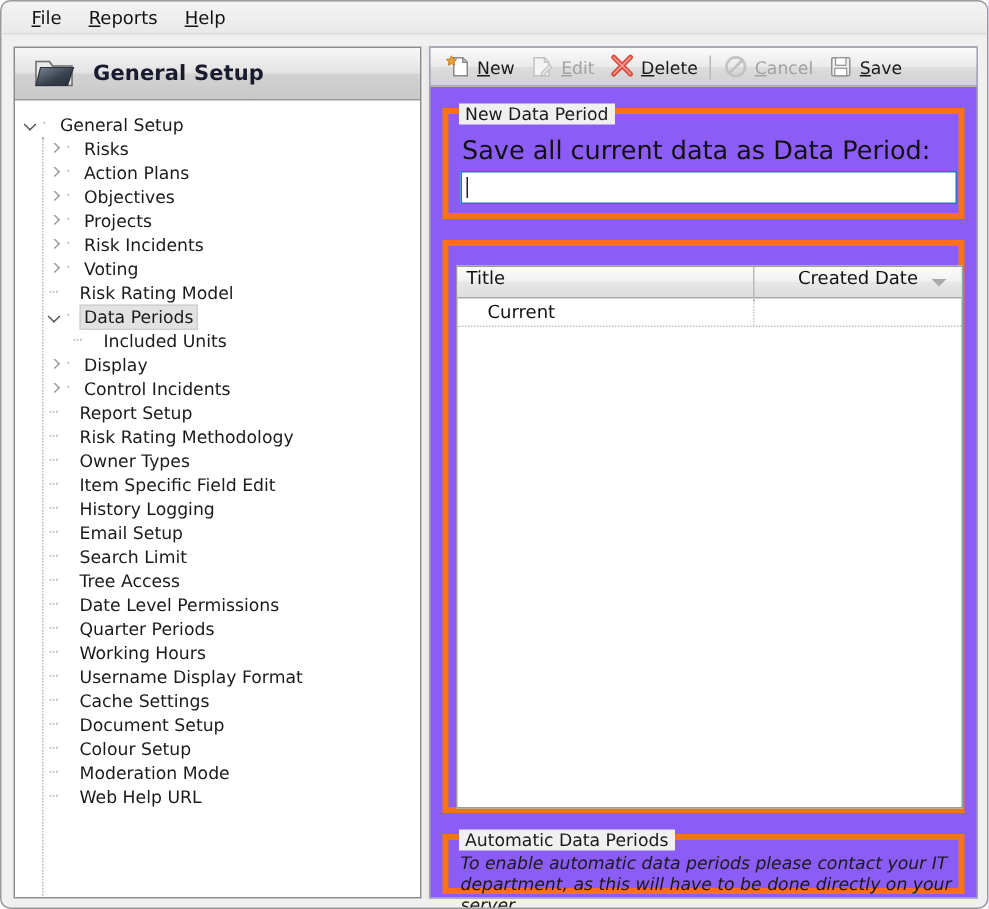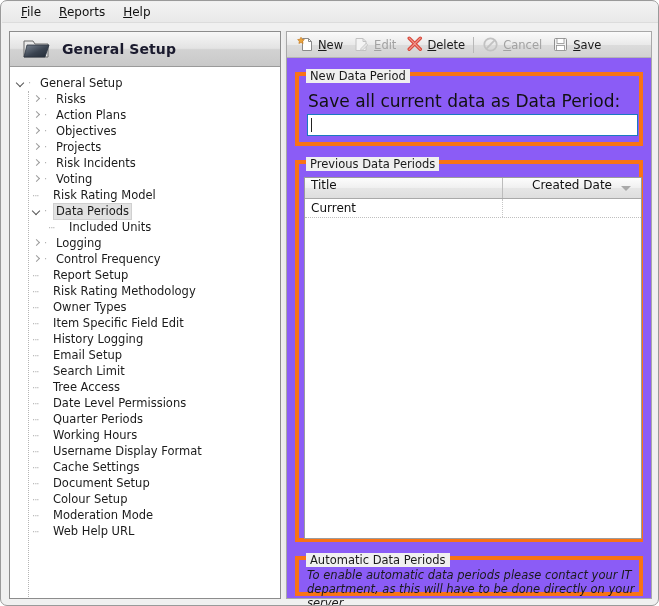--- a/index.html
+++ b/index.html
@@ -210,21 +210,21 @@
     border-top: 5px solid #a9a9a9;
   }
   .grid-row {
     display: flex; height: 19px;
     border-bottom: 1px dotted #bfbfbf;
   }
   .gr-cell {
     display: flex; align-items: center;
     font-size: 12px; color: #111;
   }
-  .gr-cell.title { width: 198px; padding-left: 6px; border-right: 1px dotted #c6c6c6; }
+  .gr-cell.title { width: 198px; padding-left: 20px; border-right: 1px dotted #c6c6c6; }
   .gr-cell.date { flex: 1; }
 
   #grp-auto { left: 8px; top: 524px; width: 348px; height: 40px; }
   .auto-text {
     position: absolute; left: 8px; top: 8px;
     width: 334px;
     font-size: 11.5px;
     font-style: italic;
     color: #1a1a1a;
     line-height: 14px;
@@ -305,26 +305,26 @@
           <span class="tlabel">Data Periods</span>
         </div>
         <div class="tnode" style="padding-left: 38px;">
           <span class="dots">···</span>
           <span class="dash"></span>
           <span class="tlabel">Included Units</span>
         </div>
         <div class="tnode" style="padding-left: 22px;">
           <span class="chev right"></span>
           <span class="dash">·</span>
-          <span class="tlabel">Logging</span>
-        </div>
-        <div class="tnode" style="padding-left: 22px;">
-          <span class="chev right"></span>
-          <span class="dash">·</span>
-          <span class="tlabel">Control Frequency</span>
+          <span class="tlabel">Display</span>
+        </div>
+        <div class="tnode" style="padding-left: 22px;">
+          <span class="chev right"></span>
+          <span class="dash">·</span>
+          <span class="tlabel">Control Incidents</span>
         </div>
         <div class="tnode" style="padding-left: 22px;">
           <span class="dots">···</span>
           <span class="dash"></span>
           <span class="tlabel">Report Setup</span>
         </div>
         <div class="tnode" style="padding-left: 22px;">
           <span class="dots">···</span>
           <span class="dash"></span>
           <span class="tlabel">Risk Rating Methodology</span>
@@ -456,21 +456,20 @@
 
     <div class="group" id="grp-new">
       <span class="glegend">New Data Period</span>
       <span class="field-label">Save all current data as Data Period:</span>
       <div class="text-input">
         <span class="caret"></span>
       </div>
     </div>
 
     <div class="group" id="grp-prev">
-      <span class="glegend">Previous Data Periods</span>
       <div class="grid">
         <div class="grid-head">
           <div class="gh-cell title">
             <span>Title</span>
           </div>
           <div class="gh-cell date">
             <span>Created Date</span>
             <span class="sort-tri"></span>
           </div>
         </div>

